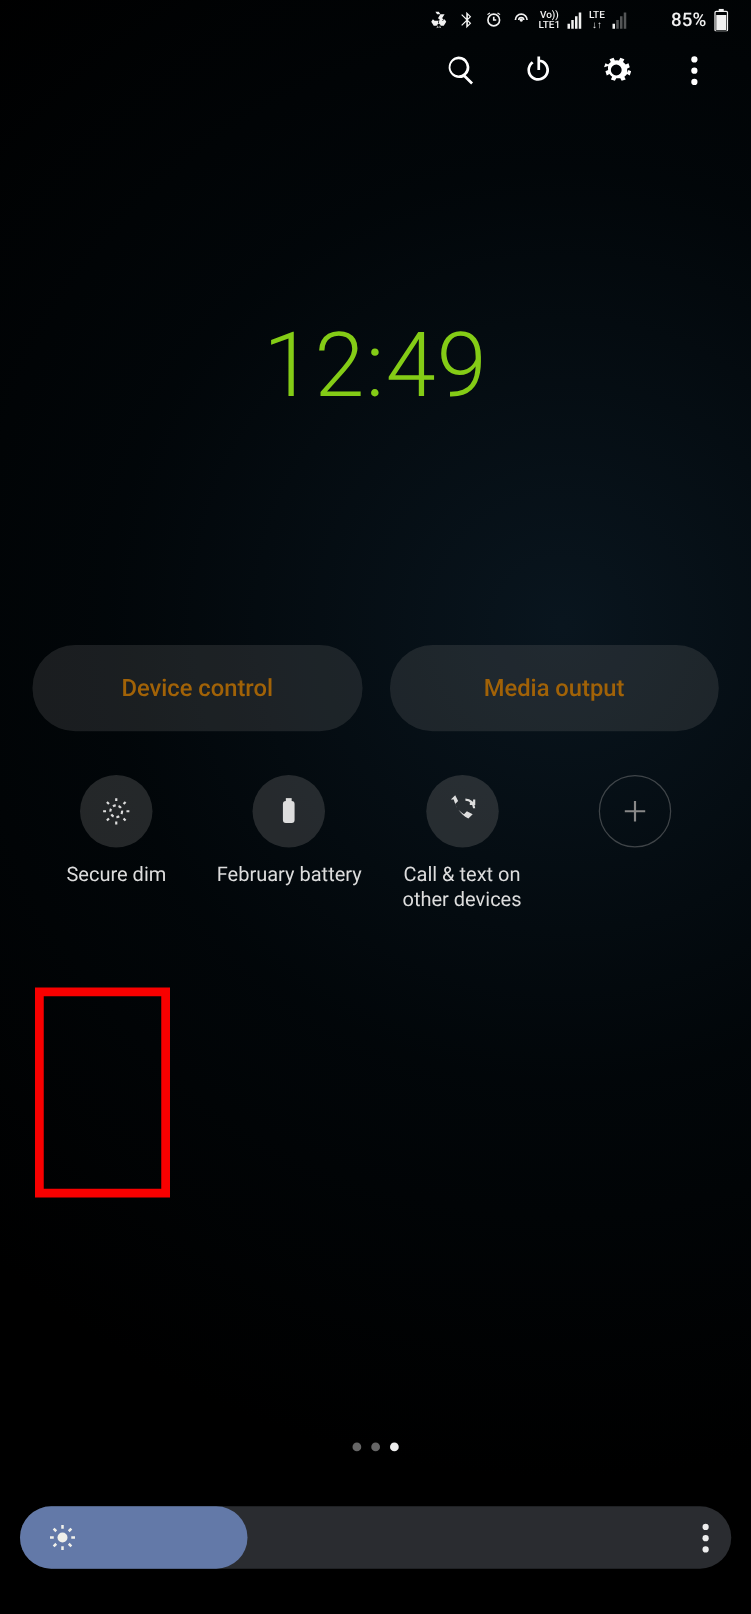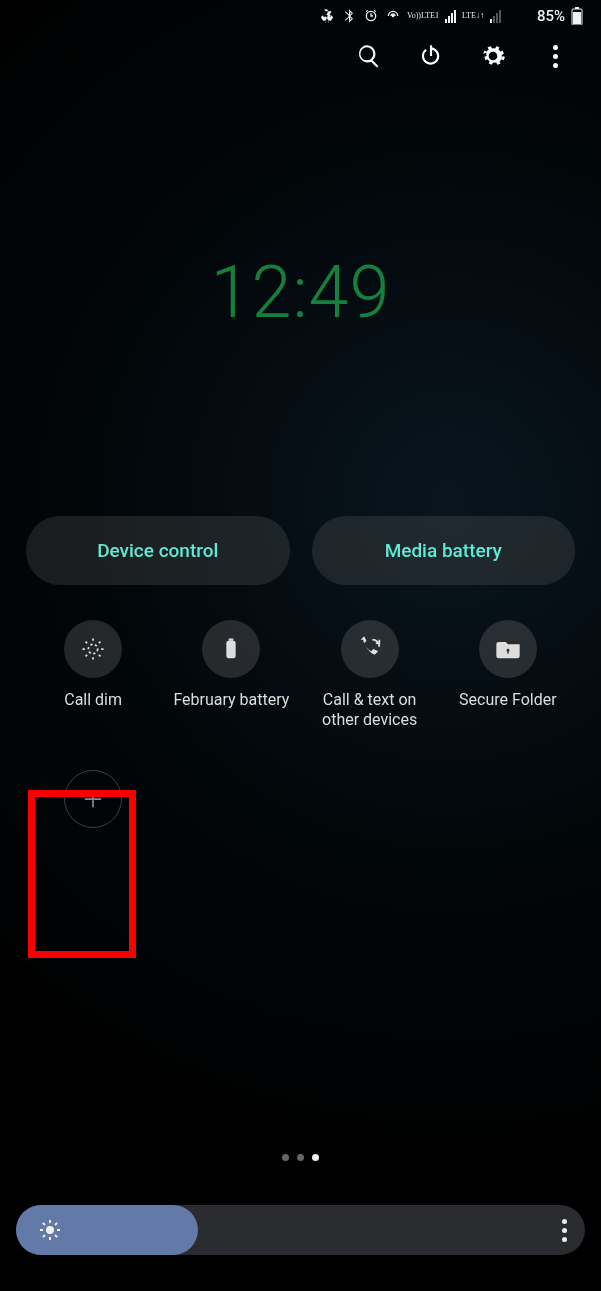--- a/index.html
+++ b/index.html
@@ -14,50 +14,50 @@
   
   .status-bar {
     position: absolute; top: 0; left: 0; right: 0;
     height: 28px;
     display: flex; justify-content: flex-end; align-items: center;
     padding: 4px 18px 0 0;
     gap: 6px;
     font-size: 13px; font-weight: 500; color: #f1f1f1;
   }
   .status-bar svg { width: 16px; height: 16px; fill: #f1f1f1; }
-  .status-bar .stack { display:flex; flex-direction:row; align-items:center; font-size:8px; line-height:8px;font-family:Liberation Serif, serif; }
+  .status-bar .stack { display:flex; flex-direction:column; align-items:center; font-size:8px; line-height:8px; }
   .status-bar .battery-pct { font-size: 15px; margin-left: 30px; }
   .status-bar .battery-svg { width: 12px; height: 18px; }
   .sigbars { display:inline-flex; align-items:flex-end; gap:1px; height:14px;}
   .sigbars span { width:2px; background:#f1f1f1; display:inline-block;}
   .sigbars .b1{height:4px}.sigbars .b2{height:7px}.sigbars .b3{height:10px}.sigbars .b4{height:13px}
   .sigbars.dim span { opacity:0.35;} .sigbars.dim .b1{opacity:1}
 
   
   .action-row {
     position: absolute; top: 42px; right: 0;
     display: flex; gap: 34px; padding-right: 32px;
   }
   .action-row .btn { width: 28px; height: 28px; display:flex; align-items:center; justify-content:center; }
   .action-row svg { width: 26px; height: 26px; fill: #fff; }
   .action-row .dots { display:flex; flex-direction:column; gap:4px; align-items:center; justify-content:center;}
   .action-row .dots span { width:5px;height:5px;border-radius:50%;background:#fff;}
 
   
   .clock-block { position:absolute; top:250px; left:0; right:0; text-align:center; }
-  .clock-time { font-size: 72px; font-weight: 300; letter-spacing: 1px; color:#15803d;}
+  .clock-time { font-size: 72px; font-weight: 300; letter-spacing: 1px; color:#84cc16;}
   .clock-date { font-size: 25px; font-weight: 400; color:#eee; margin-top: -2px;}
 
   
   .pill-row { position:absolute; top:516px; left:26px; right:26px; display:flex; gap:22px; }
   .pill {
     flex:1; height:69px; border-radius:34px;
     background: rgba(120,120,120,0.22);
     display:flex; align-items:center; justify-content:center;
-    font-size:19px; font-weight:500; color:#5eead4;
+    font-size:19px; font-weight:500; color:#a16207;
   }
 
   
   .tile-grid {
     position:absolute; top:620px; left:24px; right:24px;
     display:grid; grid-template-columns: repeat(4, 1fr);
     row-gap: 40px;
   }
   .tile {
     display:flex; flex-direction:column; align-items:center; gap:12px;
@@ -172,34 +172,34 @@
 
 <div class="clock-block">
   <div class="clock-time">12:49</div>
 </div>
 
 <div class="pill-row">
   <div class="pill">
     <span>Device control</span>
   </div>
   <div class="pill">
-    <span>Media battery</span>
+    <span>Media output</span>
   </div>
 </div>
 
 <div class="tile-grid">
 
   <div class="tile">
     <div class="circle">
       <svg viewBox="0 0 24 24">
           <circle cx="12" cy="12" r="4" stroke="#ddd" stroke-width="1.5" fill="none" stroke-dasharray="2 2"></circle>
           <path d="M12 3v2M12 19v2M3 12h2M19 12h2M5.6 5.6l1.4 1.4M17 17l1.4 1.4M5.6 18.4L7 17M17 7l1.4-1.4" stroke="#ddd" stroke-width="1.5"></path>
         </svg>
     </div>
-    <div class="label">Call dim</div>
+    <div class="label">Secure dim</div>
   </div>
 
 
   <div class="tile">
     <div class="circle">
       <svg viewBox="0 0 24 24">
           <rect x="8" y="5" width="8" height="15" rx="2"></rect>
           <rect x="10" y="3" width="4" height="2"></rect>
         </svg>
     </div>
@@ -209,30 +209,20 @@
   <div class="tile">
     <div class="circle">
       <svg viewBox="0 0 24 24">
           <path d="M6 4c1 4 4 10 10 13l3-3-4-2-2 2c-3-2-5-4-6-7l2-2-2-4-3 3z"></path>
           <path d="M14 4a6 6 0 016 6M20 4v3h-3" stroke="#ddd" stroke-width="1.5" fill="none"></path>
         </svg>
     </div>
     <div class="label">Call &amp; text on other devices</div>
   </div>
 
-  <div class="tile">
-    <div class="circle">
-      <svg viewBox="0 0 24 24">
-          <path d="M3 6h6l2 2h10v10a2 2 0 01-2 2H3a2 2 0 01-2-2V8a2 2 0 012-2z" transform="translate(1 0)"></path>
-          <circle cx="12" cy="13" r="1.2" fill="#333"></circle>
-          <rect x="11.4" y="13" width="1.2" height="3" fill="#333"></rect>
-        </svg>
-    </div>
-    <div class="label">Secure Folder</div>
-  </div>
 
   <div class="tile">
     <div class="circle hollow">
       <svg viewBox="0 0 24 24">
           <path d="M12 5v14M5 12h14" stroke-width="1.5"></path>
         </svg>
     </div>
     <div class="label">&nbsp;</div>
   </div>
 

